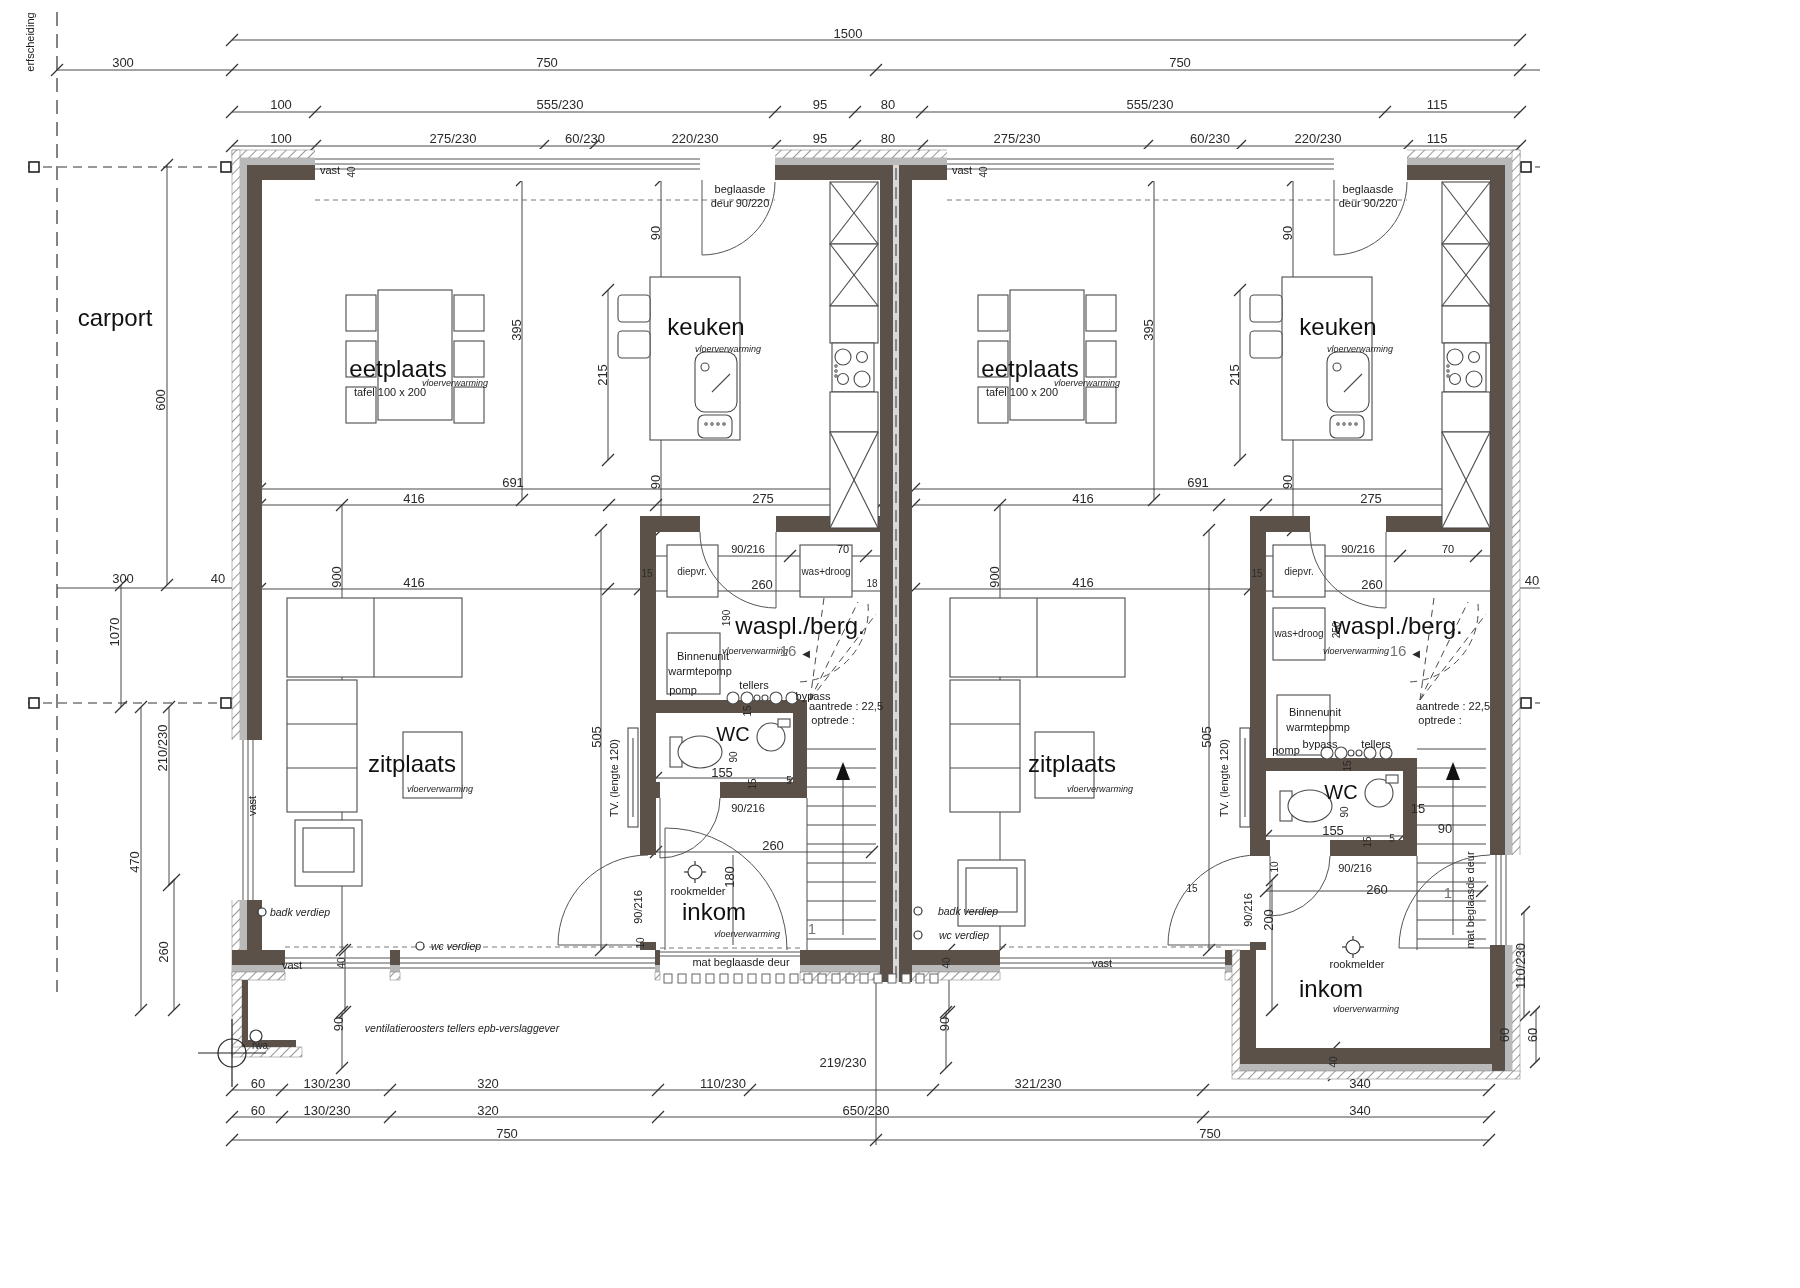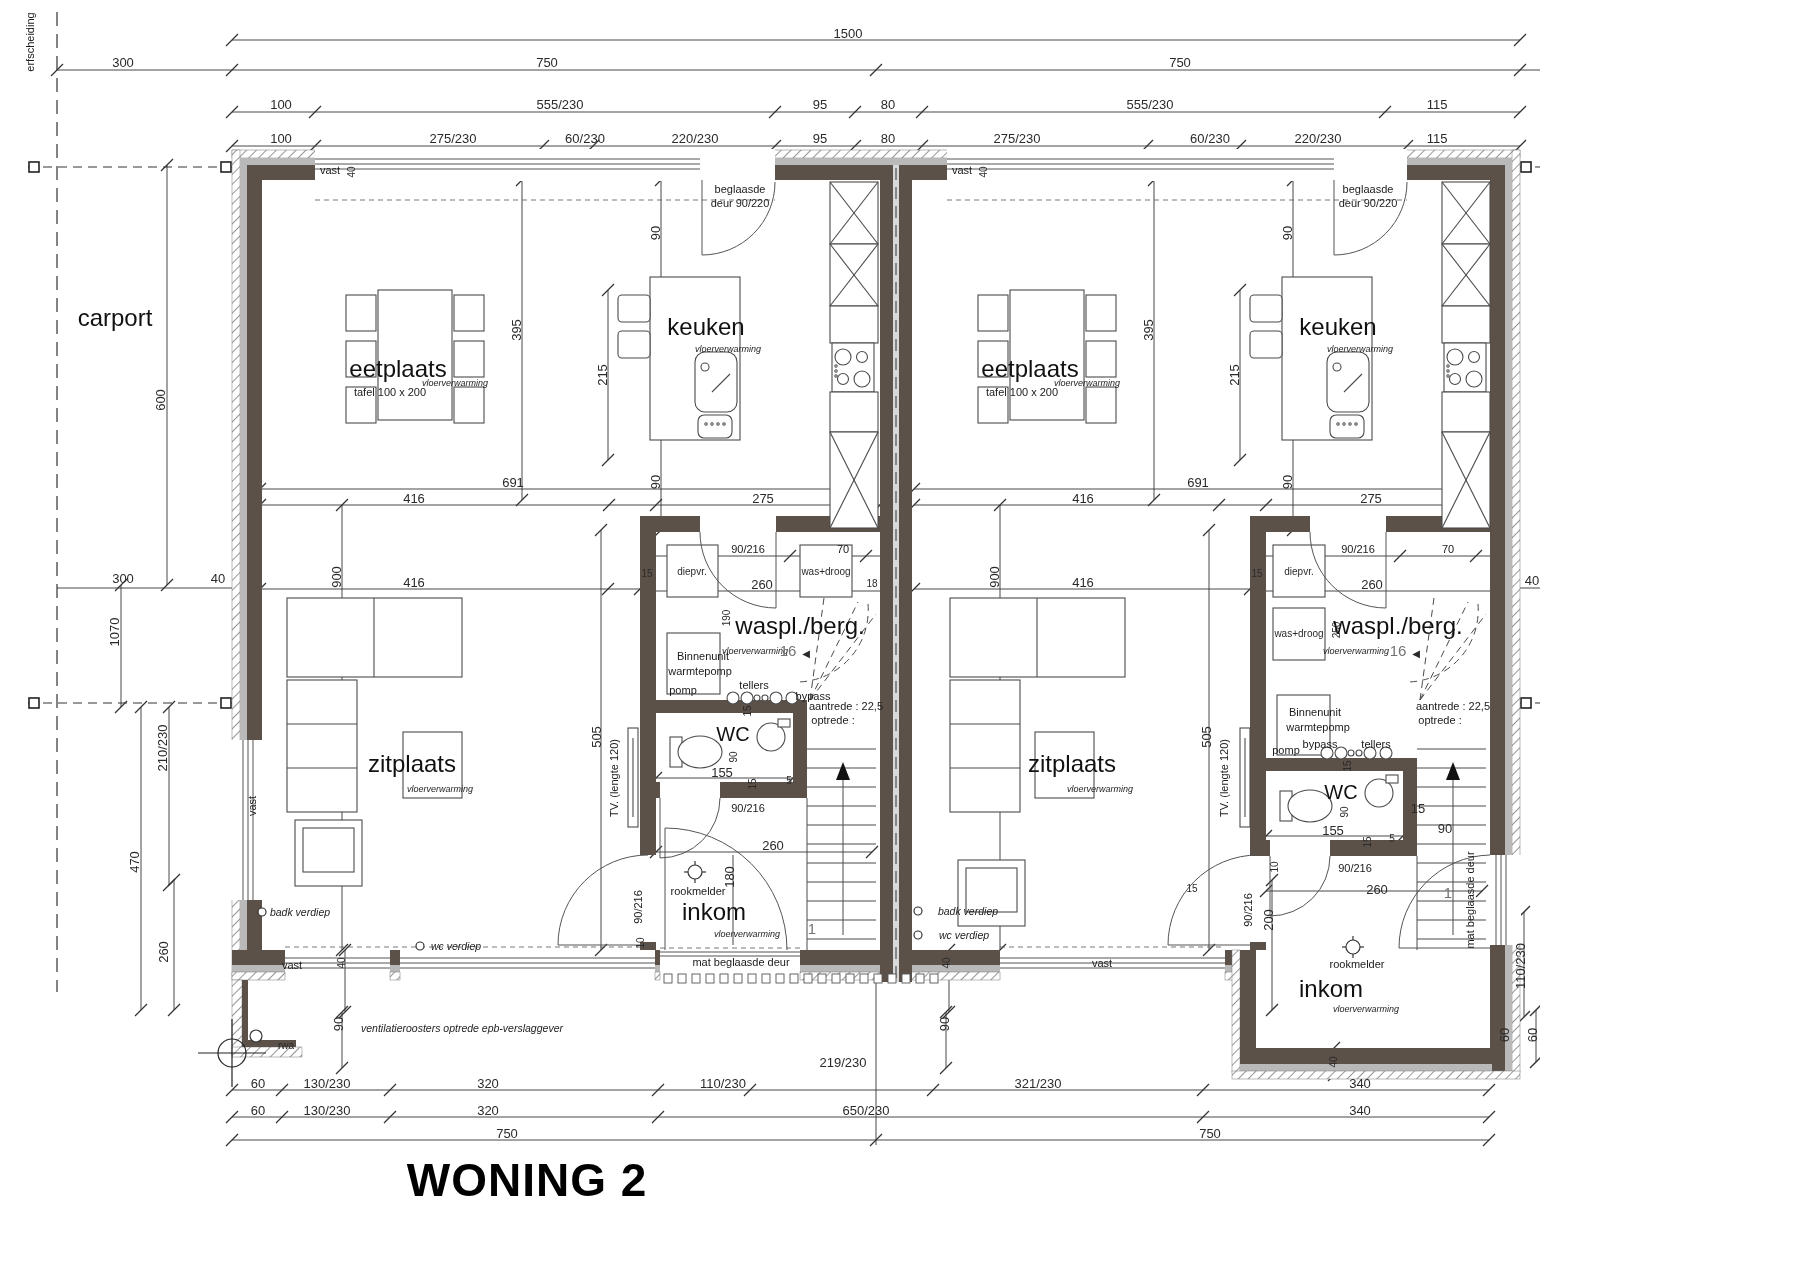--- a/index.html
+++ b/index.html
@@ -735,22 +735,22 @@
       <div class="lbl tiny rot" style="left: 641px; top: 943px;">10</div>
       <div class="lbl note rot" style="left: 614px; top: 778px;">TV. (lengte 120)</div>
       <div class="lbl dim rot" style="left: 596px; top: 737px;">505</div>
       <div class="lbl room" style="left: 412px; top: 764px;">zitplaats</div>
       <div class="lbl it" style="left: 440px; top: 789px;">vloerverwarming</div>
       <div class="lbl note rot" style="left: 252px; top: 806px;">vast</div>
       <div class="lbl it11" style="left: 300px; top: 912px;">badk verdiep</div>
       <div class="lbl it11" style="left: 456px; top: 946px;">wc verdiep</div>
       <div class="lbl it11" style="left: 968px; top: 911px;">badk verdiep</div>
       <div class="lbl it11" style="left: 964px; top: 935px;">wc verdiep</div>
-      <div class="lbl tiny" style="left: 286px; top: 1046px;">rwa</div>
-      <div class="lbl it11" style="left: 462px; top: 1028px;">ventilatieroosters optrede epb-verslaggever</div>
+      <div class="lbl tiny" style="left: 260px; top: 1046px;">rwa</div>
+      <div class="lbl it11" style="left: 462px; top: 1028px;">ventilatieroosters tellers epb-verslaggever</div>
       <div class="lbl note" style="left: 292px; top: 965px;">vast</div>
       <div class="lbl tiny rot" style="left: 342px; top: 963px;">40</div>
       <div class="lbl dim rot" style="left: 338px; top: 1024px;">90</div>
       <div class="lbl dim" style="left: 258px; top: 1083px;">60</div>
       <div class="lbl dim" style="left: 327px; top: 1083px;">130/230</div>
       <div class="lbl dim" style="left: 488px; top: 1083px;">320</div>
       <div class="lbl dim" style="left: 723px; top: 1083px;">110/230</div>
       <div class="lbl dim" style="left: 843px; top: 1062px;">219/230</div>
       <div class="lbl dim" style="left: 1038px; top: 1083px;">321/230</div>
       <div class="lbl dim" style="left: 1360px; top: 1083px;">340</div>
@@ -815,15 +815,14 @@
       <div class="lbl note rot" style="left: 1224px; top: 778px;">TV. (lengte 120)</div>
       <div class="lbl dim rot" style="left: 1206px; top: 737px;">505</div>
       <div class="lbl room" style="left: 1072px; top: 764px;">zitplaats</div>
       <div class="lbl it" style="left: 1100px; top: 789px;">vloerverwarming</div>
       <div class="lbl note" style="left: 1102px; top: 963px;">vast</div>
       <div class="lbl tiny rot" style="left: 947px; top: 963px;">40</div>
       <div class="lbl dim rot" style="left: 944px; top: 1024px;">90</div>
       <div class="lbl tiny rot" style="left: 1334px; top: 1062px;">40</div>
     </div>
 
-<div class="title" style="left:527px;top:1180px;">WONING 2</div>
 
 </div>
 
 </body></html>

